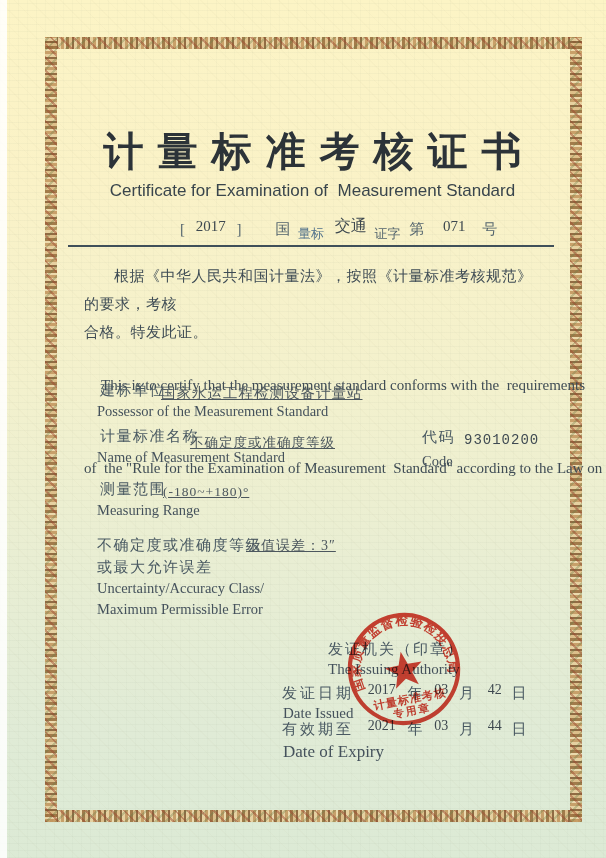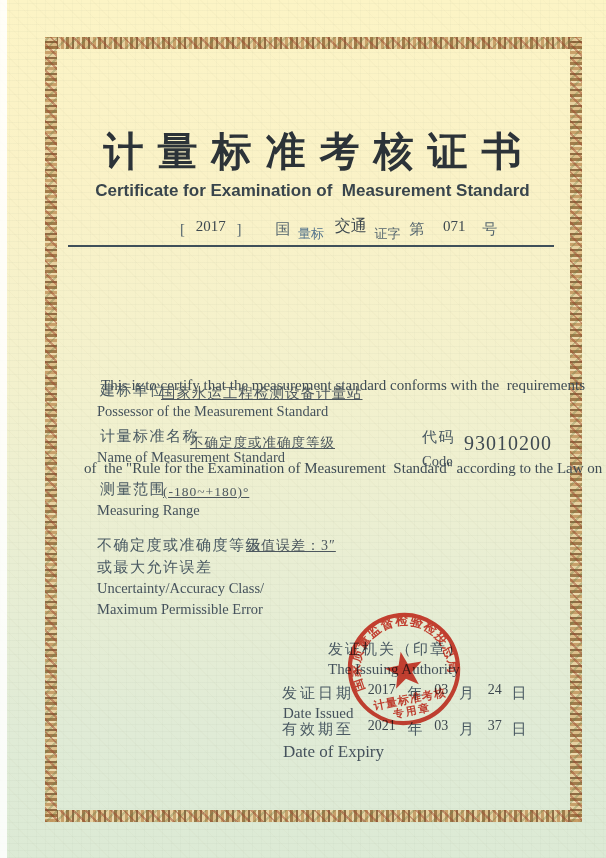--- a/index.html
+++ b/index.html
@@ -36,38 +36,38 @@
 
   .abs{position:absolute;}
   .title-cn{
     left:60px;top:128px;width:505px;text-align:center;
     font-size:40px;font-weight:bold;color:#2c3338;
     letter-spacing:14px;text-indent:14px;line-height:48px;
   }
   .title-en{
     left:60px;top:181px;width:505px;text-align:center;
     font-family:"Liberation Sans","DejaVu Sans",sans-serif;
-    font-size:17px;font-weight:bold;color:#39454c;white-space:pre;
+    font-size:17px;font-weight:normal;color:#39454c;white-space:pre;
   }
   .cert-no{left:180px;top:219px;font-size:15px;color:#54656e;white-space:nowrap;}
   .cert-no span{display:inline-block;}
   .typed{color:#3d484f;font-family:"Liberation Serif","DejaVu Serif",serif;}
   .raised{position:relative;top:-3px;}
   .lowered{position:relative;top:4px;font-size:13px;}
   .rule{left:68px;top:245px;width:486px;height:2px;background:#3f4f59;}
 
   .para-cn{left:84px;top:262px;width:462px;font-size:15px;line-height:28px;color:#3f4c55;letter-spacing:.5px;}
   .indent-cn{text-indent:30px;}
   .para-en{left:84px;top:317px;width:470px;font-size:15px;line-height:27.5px;color:#3f4c55;white-space:pre;}
   .indent-en{text-indent:17px;}
 
   .lab{font-size:15px;color:#495962;letter-spacing:1.5px;white-space:nowrap;}
   .val{font-size:13.5px;color:#4c575e;letter-spacing:1px;white-space:nowrap;text-decoration:underline;}
   .en{font-size:14.5px;color:#45525c;white-space:pre;}
-  .digits{font-size:20px;color:#3f4a52;letter-spacing:1px;}
+  .digits{font-size:14px;color:#3f4a52;letter-spacing:1px;font-family:Liberation Mono, monospace;}
 
   .date-row{white-space:nowrap;font-size:15px;color:#495962;}
   .date-row .zh{letter-spacing:3px;}
   .date-row .num{position:relative;top:-4px;font-size:14px;color:#3d484f;}
 
   .seal{left:345px;top:610px;width:118px;height:118px;transform:rotate(-11deg);
         mix-blend-mode:multiply;opacity:.93;}
   .seal text{font-family:"Liberation Serif","DejaVu Serif",serif;font-weight:bold;}
 </style>
 </head>
@@ -93,20 +93,24 @@
     <span class="lowered" style="margin-left:4px;color:#53738c">量标</span>
     <span class="typed raised" style="margin-left:7px;font-size:16px">交通</span>
     <span class="lowered" style="margin-left:4px">证字</span>
     <span style="margin-left:5px">第</span>
     <span class="typed raised" style="margin-left:15px">071</span>
     <span style="margin-left:13px">号</span>
   </div>
 
   <div class="abs rule"></div>
 
+  <div class="abs para-cn">
+    <div class="indent-cn">根据《中华人民共和国计量法》，按照《计量标准考核规范》的要求，考核</div>
+    <div>合格。特发此证。</div>
+  </div>
 
   <div class="abs para-en">
     <div class="indent-en">This is to certify that the measurement standard conforms with the  requirements</div>
     <div>of  the "Rule for the Examination of Measurement  Standard" according to the Law on</div>
   </div>
 
   <div class="abs lab" style="left:100px;top:381px">建标单位</div>
   <div class="abs val" style="left:161px;top:384px;font-size:14.5px">国家水运工程检测设备计量站</div>
   <div class="abs en" style="left:97px;top:403px">Possessor of the Measurement Standard</div>
 
@@ -129,32 +133,32 @@
 
   <div class="abs lab" style="left:328px;top:640px;letter-spacing:2px">发证机关（印章）</div>
   <div class="abs en" style="left:328px;top:661px;font-size:15px">The Issuing Authority</div>
 
   <div class="abs date-row" style="left:282px;top:684px">
     <span class="zh">发证日期</span>
     <span class="num" style="margin-left:10px">2017</span>
     <span style="margin-left:8px">年</span>
     <span class="num" style="margin-left:8px">03</span>
     <span style="margin-left:7px">月</span>
-    <span class="num" style="margin-left:10px">24</span>
+    <span class="num" style="margin-left:10px">42</span>
     <span style="margin-left:6px">日</span>
   </div>
   <div class="abs en" style="left:283px;top:705px;font-size:15px">Date Issued</div>
 
   <div class="abs date-row" style="left:282px;top:720px">
     <span class="zh">有效期至</span>
     <span class="num" style="margin-left:10px">2021</span>
     <span style="margin-left:8px">年</span>
     <span class="num" style="margin-left:8px">03</span>
     <span style="margin-left:7px">月</span>
-    <span class="num" style="margin-left:10px">37</span>
+    <span class="num" style="margin-left:10px">44</span>
     <span style="margin-left:6px">日</span>
   </div>
   <div class="abs en" style="left:283px;top:742px;font-size:17px">Date of Expiry</div>
 
   <svg class="abs seal" viewBox="0 0 120 120">
     <circle cx="60" cy="60" r="55" fill="none" stroke="#d6362a" stroke-width="4.2"></circle>
     <path id="sealArc" d="M 17.7 75.4 A 45 45 0 1 1 102.3 75.4" fill="none"></path>
     <text font-size="13" fill="#d6362a" letter-spacing="1">
       <textPath href="#sealArc" startOffset="50%" text-anchor="middle">国家质量监督检验检疫总局</textPath>
     </text>

